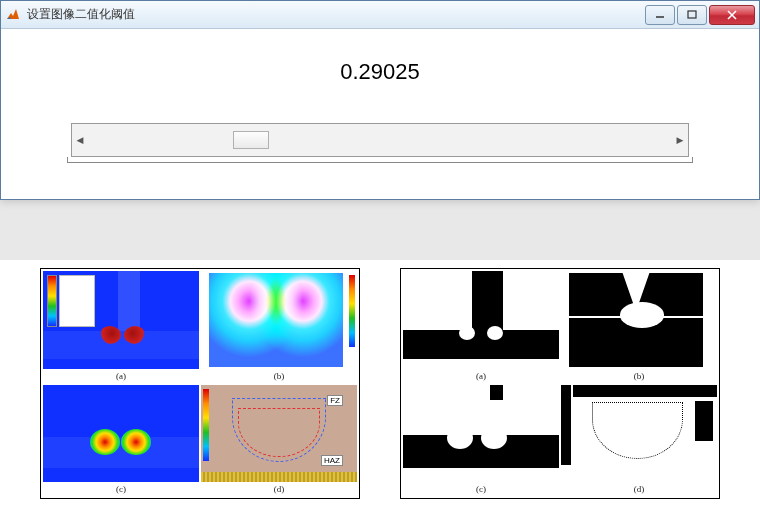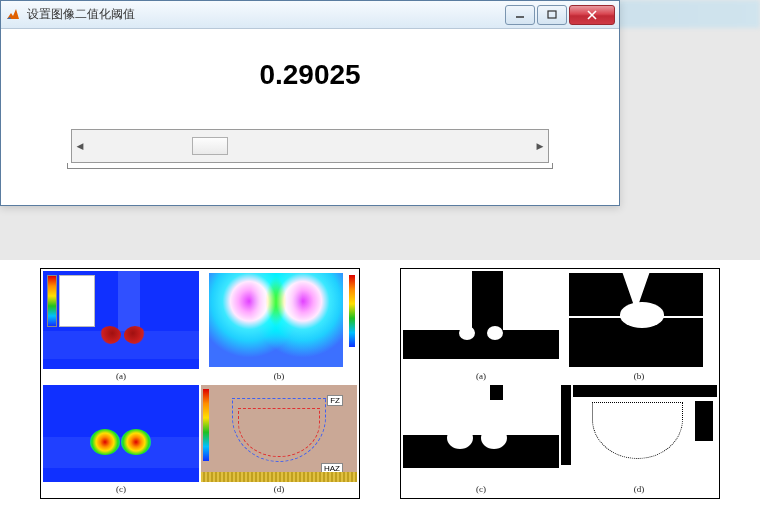--- a/index.html
+++ b/index.html
@@ -15,21 +15,21 @@
     position: absolute;
     top: 0; left: 0; right: 0;
     height: 28px;
     background: linear-gradient(90deg, #d4e8f0, #c8dce8, #d0e4ee);
     filter: blur(2px);
     z-index: 0;
   }
   .window-frame {
     position: absolute;
     top: 0; left: 0;
-    width: 620px;
+    width: 760px;
     border: 1px solid #5a7ca0;
     background: #fff;
     z-index: 2;
     box-shadow: 0 2px 8px rgba(0,0,0,0.15);
   }
   .titlebar {
     height: 28px;
     background: linear-gradient(#f6fafe, #dceaf6);
     border-bottom: 1px solid #b8c8d8;
     display: flex;
@@ -62,25 +62,24 @@
     color: #fff;
     font-weight: bold;
   }
   .win-btn svg { pointer-events: none; }
   .control-panel {
     background: #fff;
     padding: 30px 40px 36px 40px;
   }
   .value-display {
     text-align: center;
-    font-size: 28px;
+    font-size: 22px;
     color: #000;
     margin-bottom: 32px;
     font-family: Arial, sans-serif;
-    font-weight: bold;
   }
   .slider-wrap {
     margin: 0 30px;
     position: relative;
     height: 46px;
   }
   .slider-track {
     position: absolute;
     left: 0; right: 0; top: 6px;
     height: 34px;
@@ -217,21 +216,21 @@
   }
   .weld-d .outline2 {
     position: absolute; left: 24%; top: 24%; width: 52%; height: 50%;
     border: 1px dashed #e03030;
     border-radius: 0 0 50% 50% / 0 0 70% 70%;
   }
   .weld-d .lab {
     position: absolute; font-size: 8px; background: #fff; border:1px solid #888; padding: 0 2px;
   }
   .weld-d .lab.fz { right: 14px; top: 10px; }
-  .weld-d .lab.haz { right: 14px; bottom: 8px; }
+  .weld-d .lab.haz { right: 14px; bottom: 16px; }
   .weld-d .cbar { position: absolute; left: 2px; top: 4px; width: 6px; height: 72px;
     background: linear-gradient(#d00,#ff8c00,#ffe000,#20c020,#00c0ff,#1030ff); }
   
   .bw { background: #fff; }
   .bw .blk { position: absolute; background: #000; }
   .bw-a .vstem { left:44%; top:0; width:20%; height:60%; }
   .bw-a .hbar { left:0; right:0; top:60%; height:30%; }
   .bw-a .hole { position:absolute; background:#fff; border-radius:50%; width:16px; height:14px; top:56%; }
   .bw-a .hole.l { left: 36%; }
   .bw-a .hole.r { left: 54%; }

